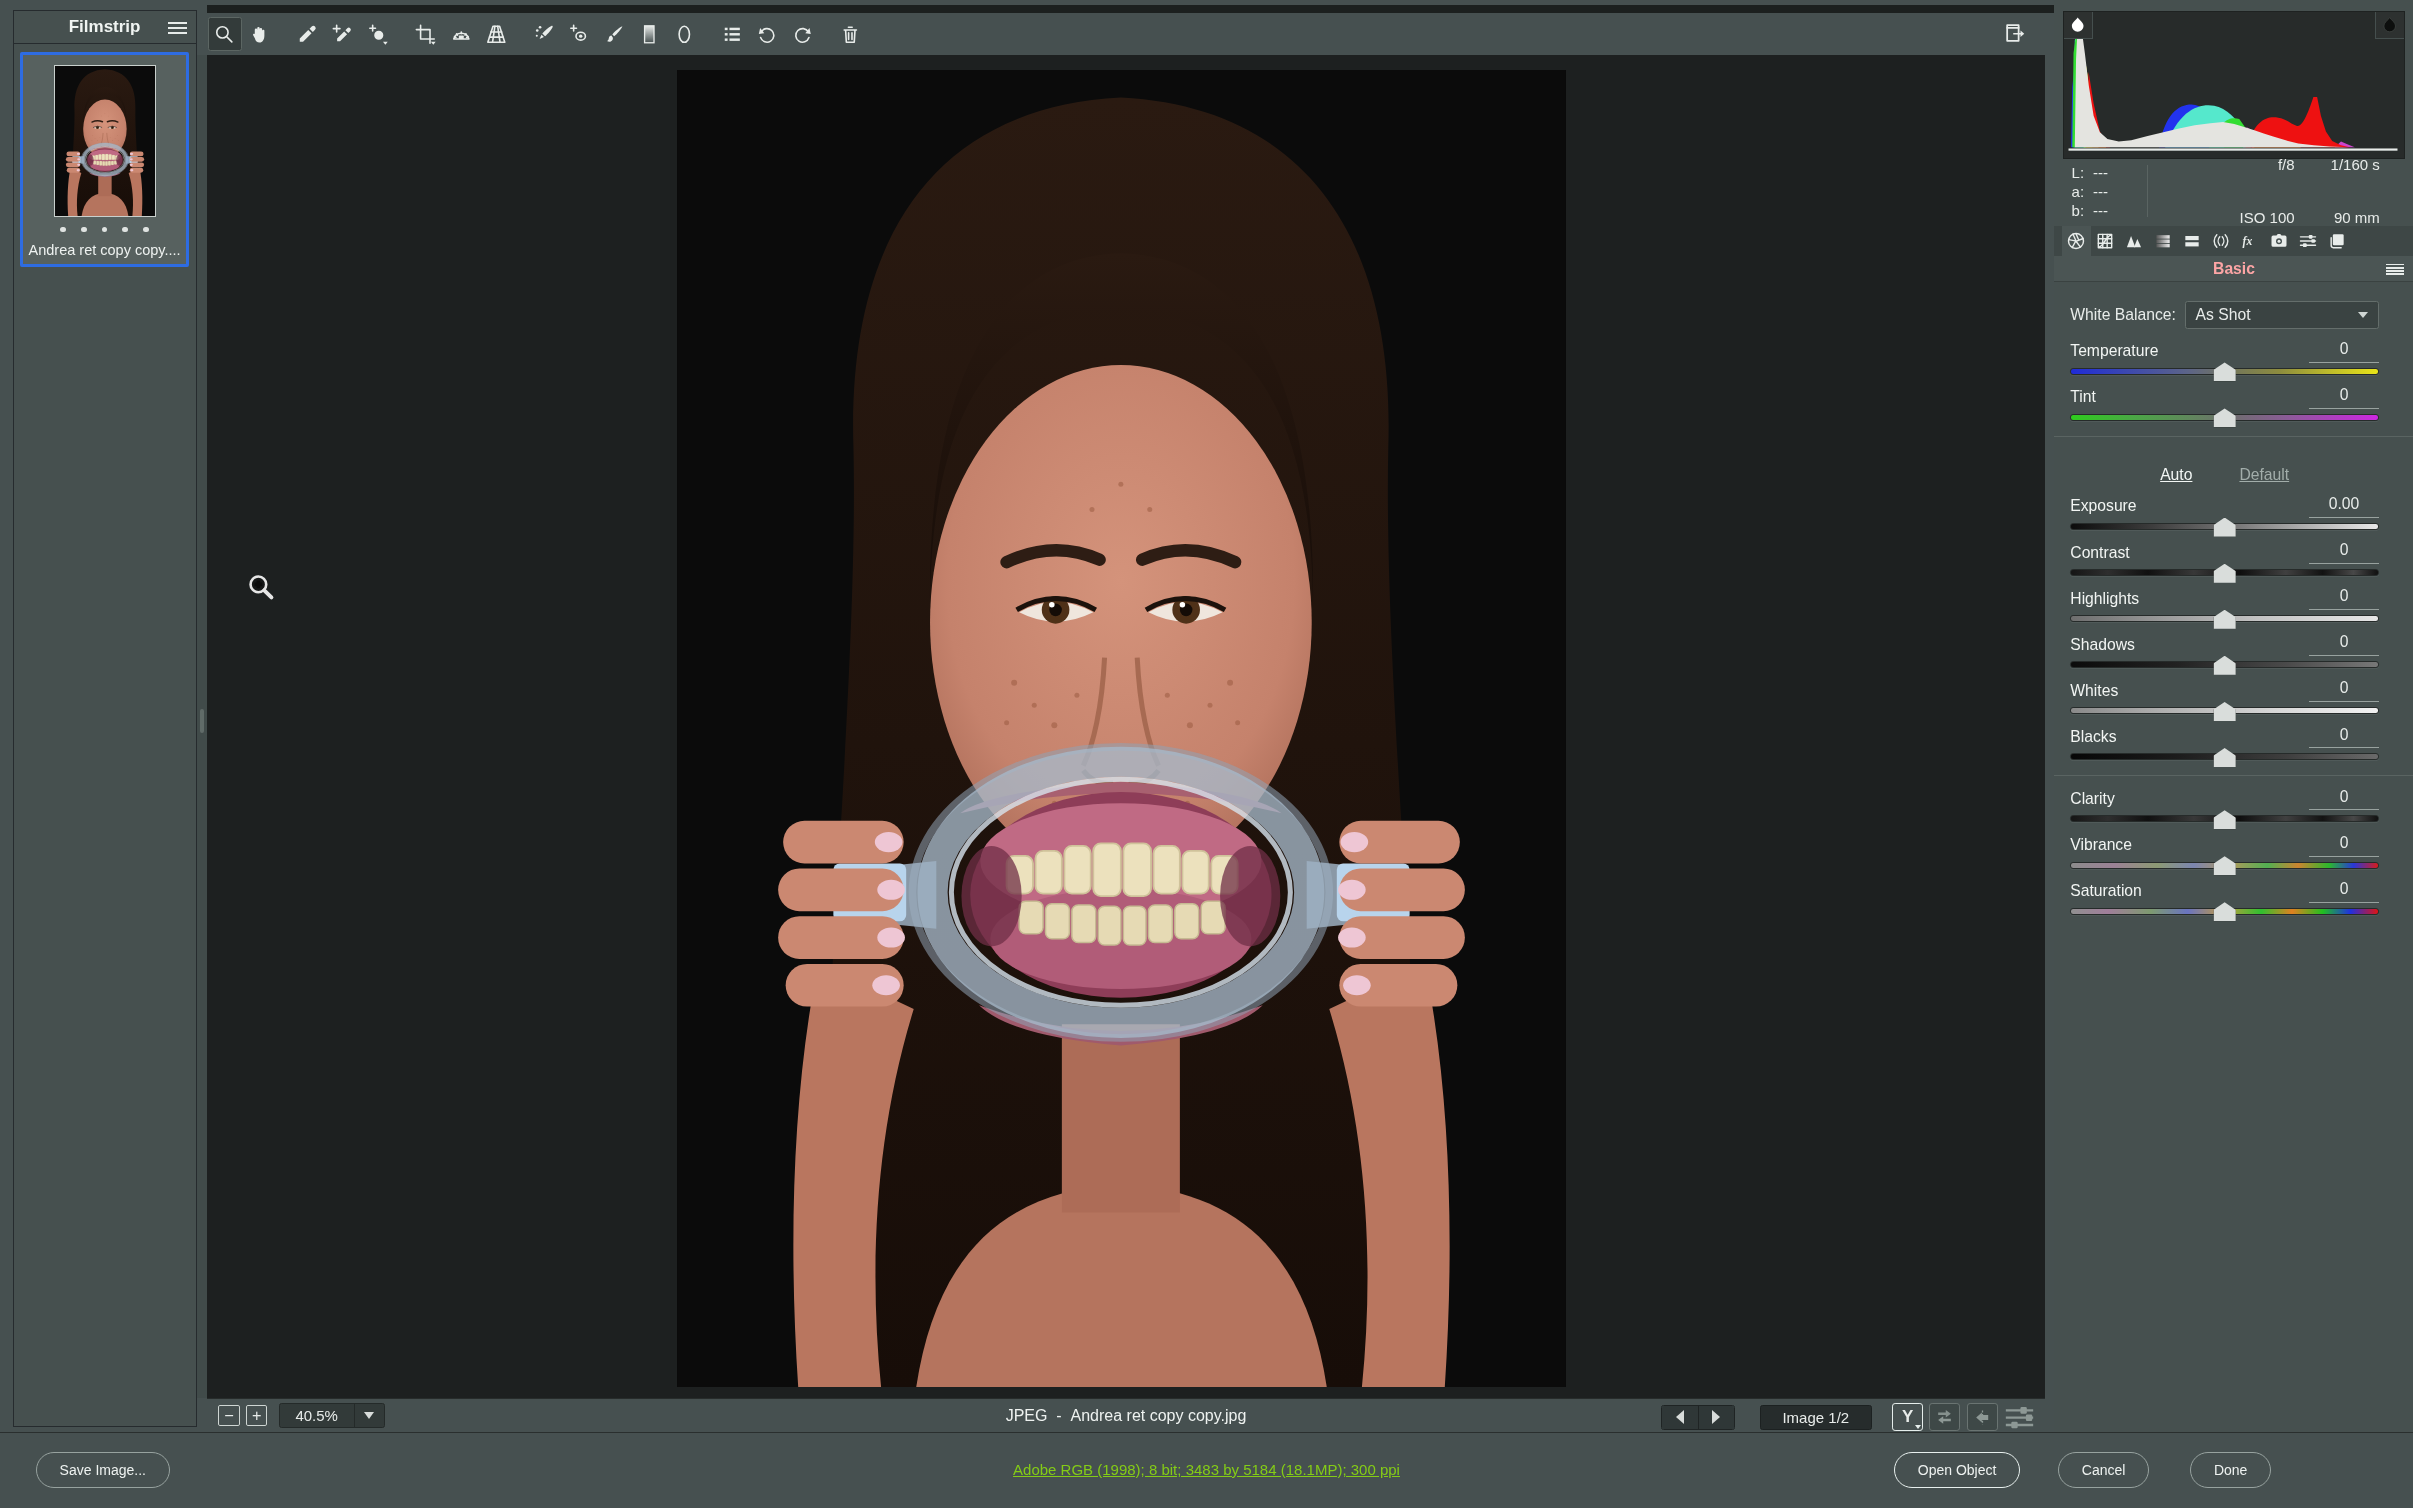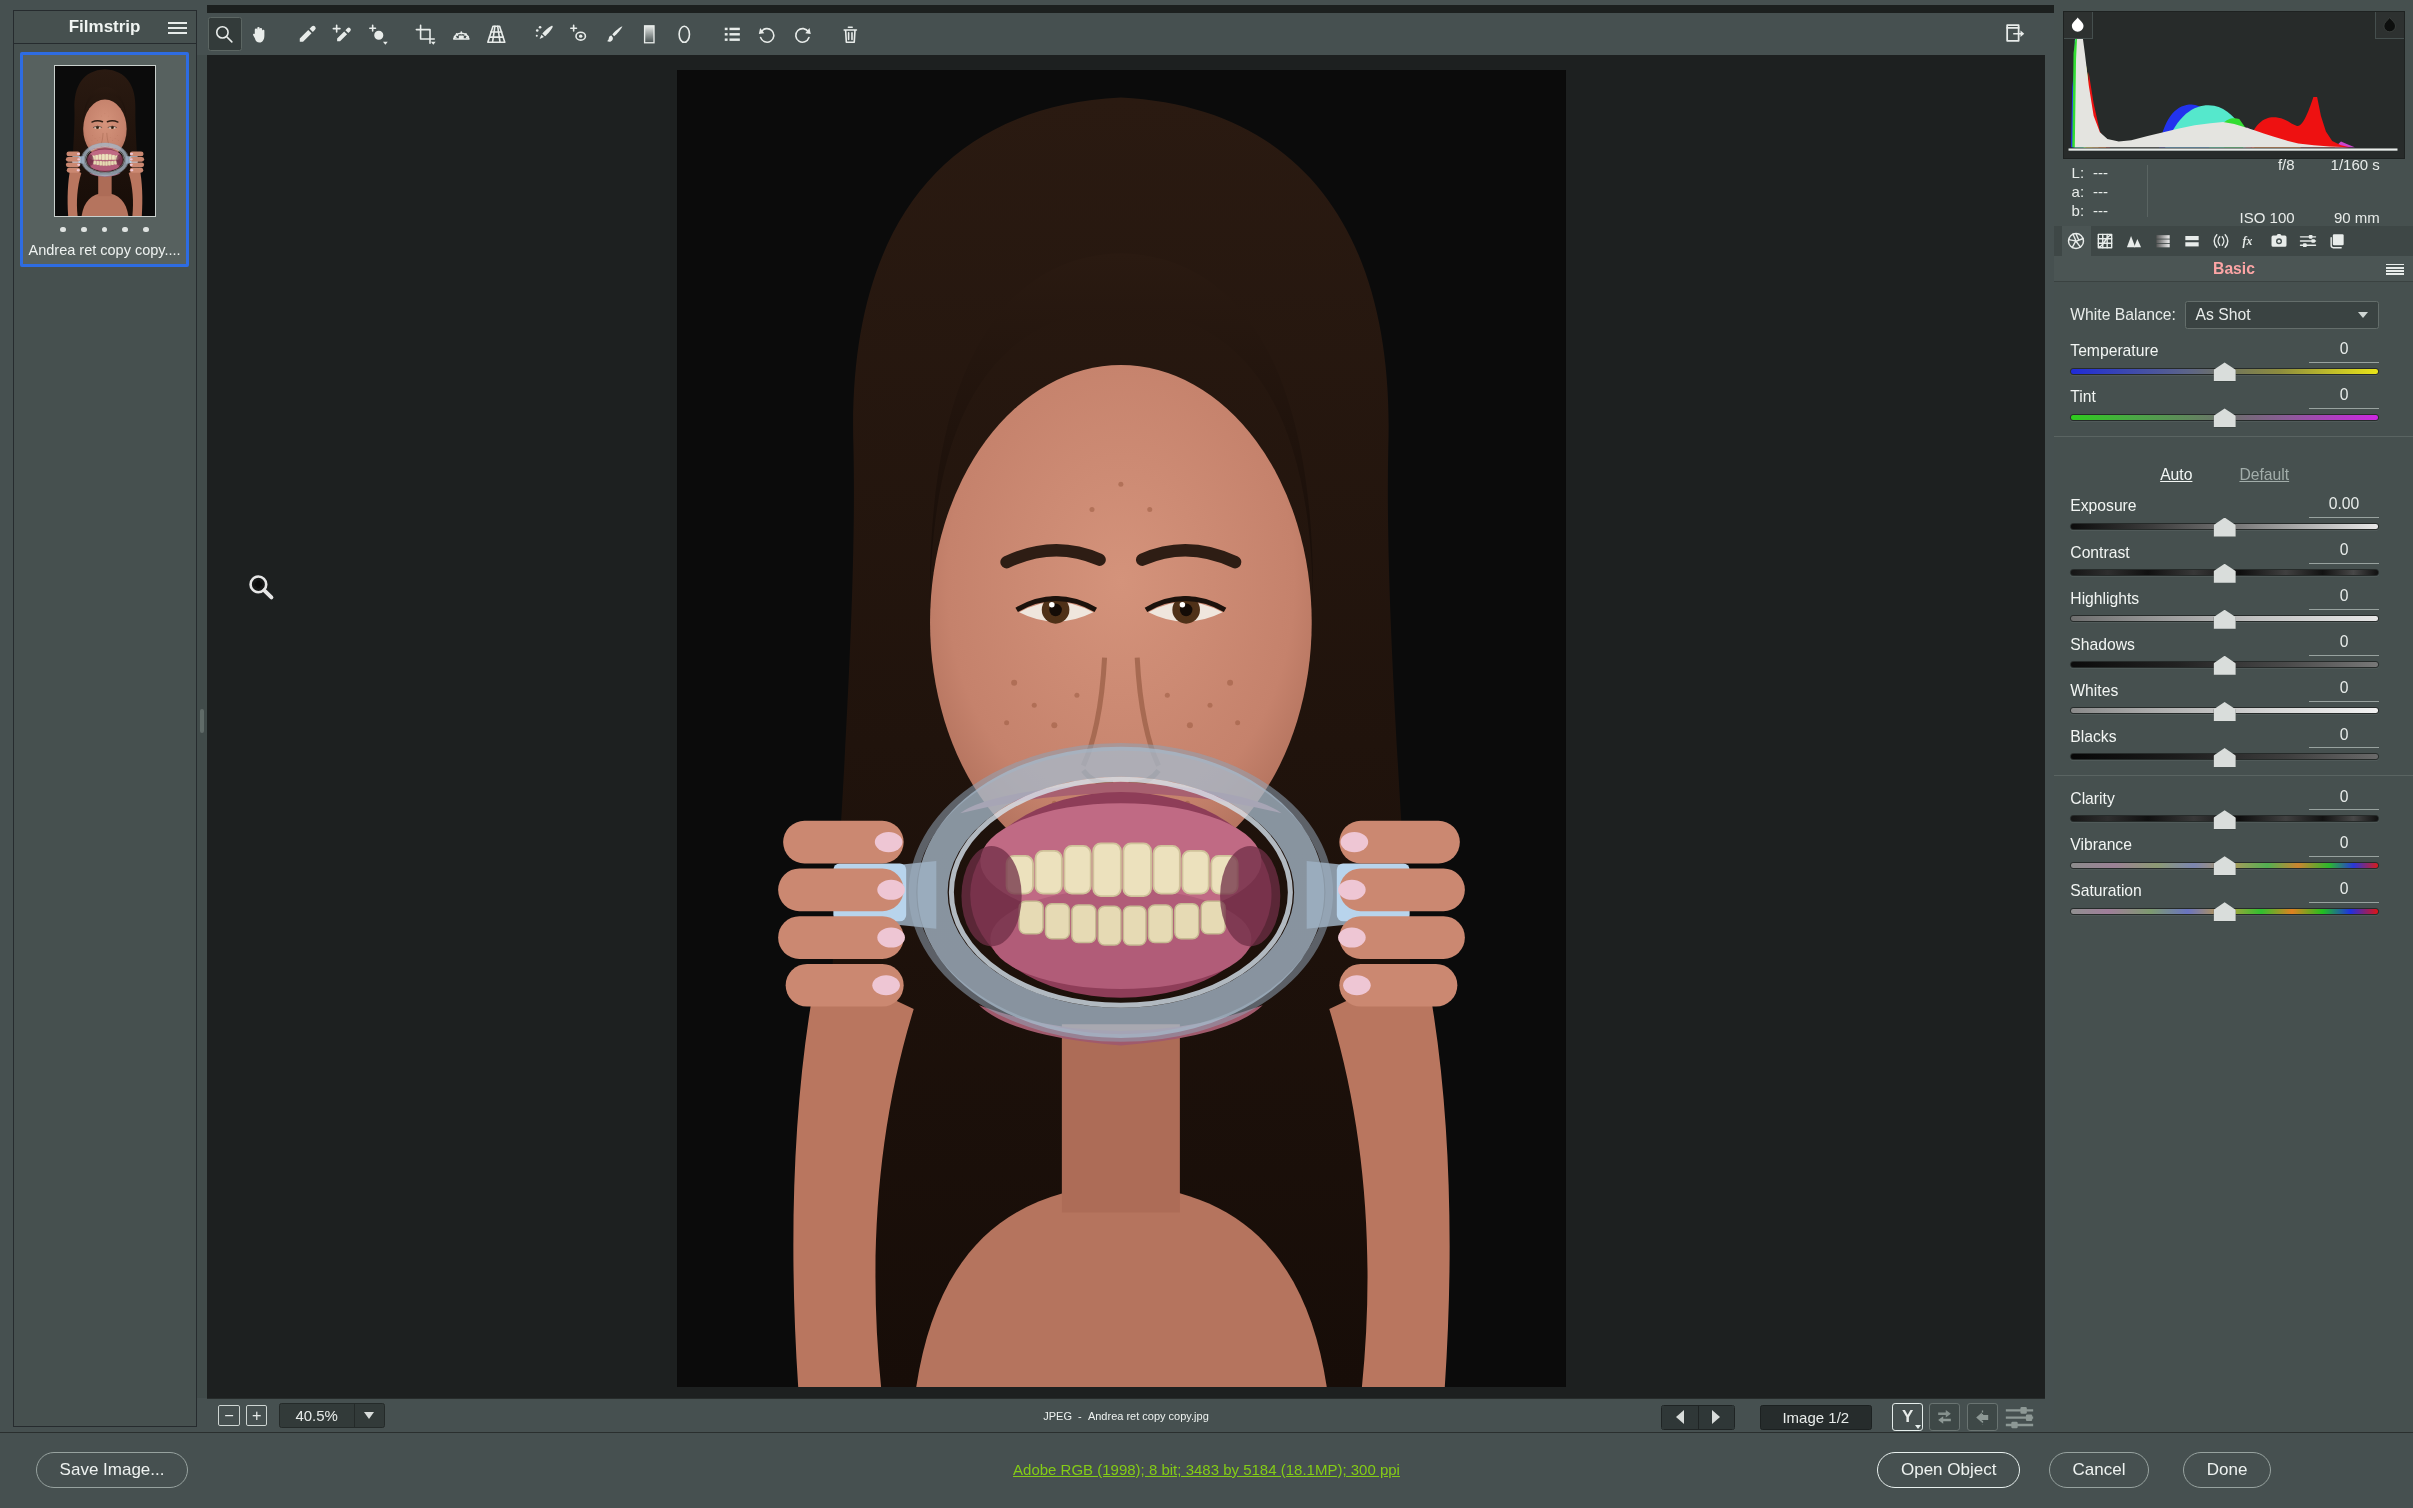--- a/index.html
+++ b/index.html
@@ -49,21 +49,21 @@
   .zoom-cursor { position:absolute; left:39px; top:517px; width:30px; height:30px; }
 
   
   .statusbar { position:absolute; left:207px; top:1398px; width:1838px; height:34px; background:#465050; border-top:1.3px solid #272c2b; display:flex; align-items:center; }
   .zoomctl { display:flex; align-items:center; margin-left:11.3px; gap:6.3px; }
   .zbox { width:21.4px; height:21.4px; border:1.3px solid #cfd6d3; border-radius:1.9px; display:flex; align-items:center; justify-content:center; font-size:16.3px; color:#e8ecea; cursor:pointer; line-height:1; }
   .zsel { display:flex; align-items:stretch; height:25px; background:#323a39; border:0.6px solid #242a29; border-radius:2.5px; overflow:hidden; margin-left:5px; cursor:pointer; }
   .zsel .zval { width:74px; display:flex; align-items:center; justify-content:center; font-size:15px; }
   .zsel .zcaret { width:30px; border-left:0.6px solid #242a29; display:flex; align-items:center; justify-content:center; }
   .caret-down { width:0; height:0; border-left:5.7px solid transparent; border-right:5.7px solid transparent; border-top:7px solid #d8dcda; }
-  .sb-file { position:absolute; left:0; right:0; text-align:center; font-size:11px; color:#eef2f0; pointer-events:none; }
+  .sb-file { position:absolute; left:0; right:0; text-align:center; font-size:16px; color:#eef2f0; pointer-events:none; }
   .sb-right { position:absolute; right:10px; top:4.4px; display:flex; align-items:center; gap:6.3px; }
   .nav-arrows { display:flex; height:25px; border:0.6px solid #1f2424; border-radius:2.5px; overflow:hidden; }
   .nav-arrows .nbtn { width:36px; background:#2f3737; display:flex; align-items:center; justify-content:center; cursor:pointer; }
   .nav-arrows .nbtn + .nbtn { border-left:0.6px solid #1f2424; }
   .tri-l { width:0; height:0; border-top:7px solid transparent; border-bottom:7px solid transparent; border-right:8.8px solid #d8dcda; }
   .tri-r { width:0; height:0; border-top:7px solid transparent; border-bottom:7px solid transparent; border-left:8.8px solid #d8dcda; }
   .img-count { height:25px; min-width:112px; background:#262c2c; border:0.6px solid #1c2121; border-radius:2.5px; display:flex; align-items:center; justify-content:center; font-size:15px; margin-left:19px; }
   .ybtn { width:31px; height:28px; border:1.9px solid #e6eeec; border-radius:3.1px; display:flex; align-items:center; justify-content:center; font-size:17px; font-weight:600; position:relative; margin-left:14px; cursor:pointer; }
   .ybtn .ycaret { position:absolute; right:1.3px; bottom:1.3px; width:0; height:0; border-left:3.8px solid transparent; border-right:3.8px solid transparent; border-top:4.4px solid #e6eeec; }
   .dimbtn { width:31px; height:28px; border:1.3px solid #6a7472; border-radius:3.1px; background:#3e4847; display:flex; align-items:center; justify-content:center; cursor:pointer; }
@@ -113,21 +113,21 @@
   .g-blacks { background:linear-gradient(90deg,#060606,#1c1c1c 35%,#3e3e3e 70%,#6a6a6a 100%); }
   .g-vib { background:linear-gradient(90deg,#8c8c8c,#9c8296 14%,#8c9a74 28%,#7c86b0 40%,#b0985c 52%,#52b052 64%,#cc8430 74%,#2cb82c 84%,#2838d8 92%,#d81c1c 100%); }
   .g-sat { background:linear-gradient(90deg,#909090,#a07e9a 12%,#7e9a70 26%,#6a74c0 38%,#c09a40 50%,#30c030 62%,#e08020 72%,#20c020 82%,#2030e0 91%,#e01414 100%); }
   .panel-div { height:0.6px; background:#39413f; border-bottom:0.6px solid #5a6462; margin:15px -35px 1.3px -16.3px; }
   .auto-row { display:flex; justify-content:center; gap:47px; margin-top:29px; font-size:15.7px; }
   .auto-link { text-decoration:underline; color:#f2f6f4; cursor:pointer; }
   .default-link { text-decoration:underline; color:#a2adaa; cursor:pointer; }
 
   
   .footer { position:absolute; left:0; top:1432px; width:2413px; height:77px; background:#465050; border-top:1.3px solid #2a2f2e; }
-  .btn { position:absolute; top:19px; height:36px; border:1.3px solid #97a29f; border-radius:19px; background:transparent; color:#eef2f0; font-size:17px; font-family:"Liberation Sans",sans-serif; padding:0 22.6px; display:flex; align-items:center; justify-content:center; cursor:pointer; white-space:nowrap;text-align:center; }
+  .btn { position:absolute; top:19px; height:36px; border:1.3px solid #97a29f; border-radius:19px; background:transparent; color:#eef2f0; font-size:14px; font-family:"Liberation Sans",sans-serif; padding:0 22.6px; display:flex; align-items:center; justify-content:center; cursor:pointer; white-space:nowrap;text-align:center; }
   .btn.primary { border:1.9px solid #e8f0ee; }
   .save-btn { left:36px; }
   .open-btn { right:393px; }
   .cancel-btn { right:264px; }
   .done-btn { right:142px; }
   .info-link { position:absolute; left:0; right:0; top:28px; text-align:center; font-size:15px; }
   .info-link span { color:#84cc16; text-decoration:underline; cursor:pointer; }
 </style>
 </head>
 <body>

